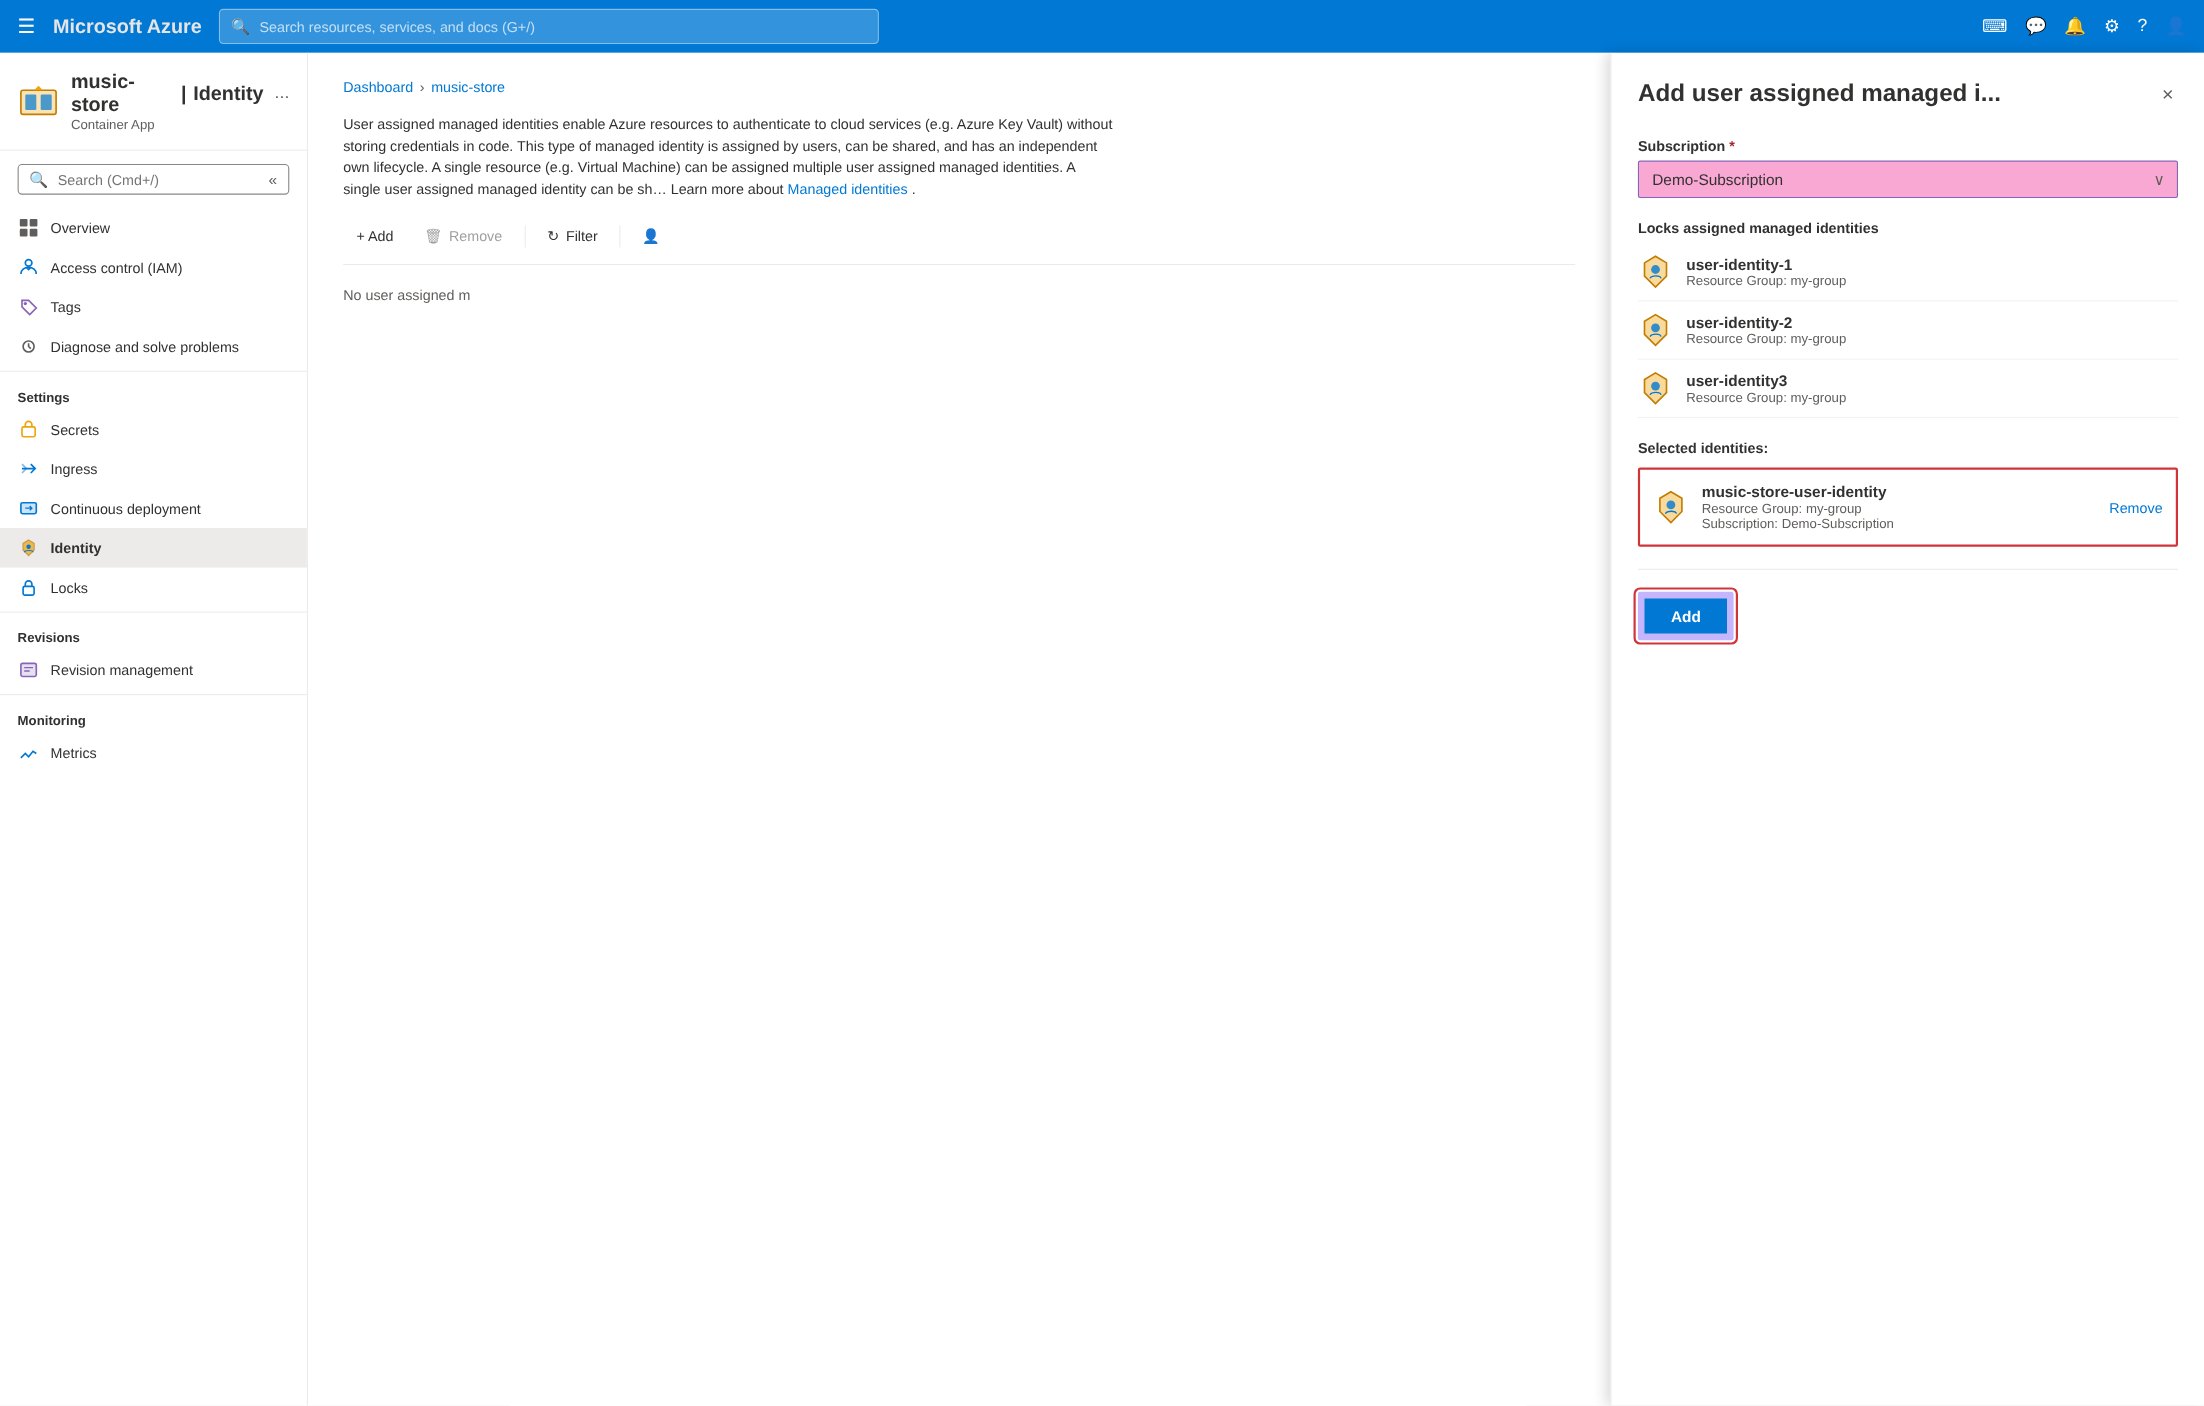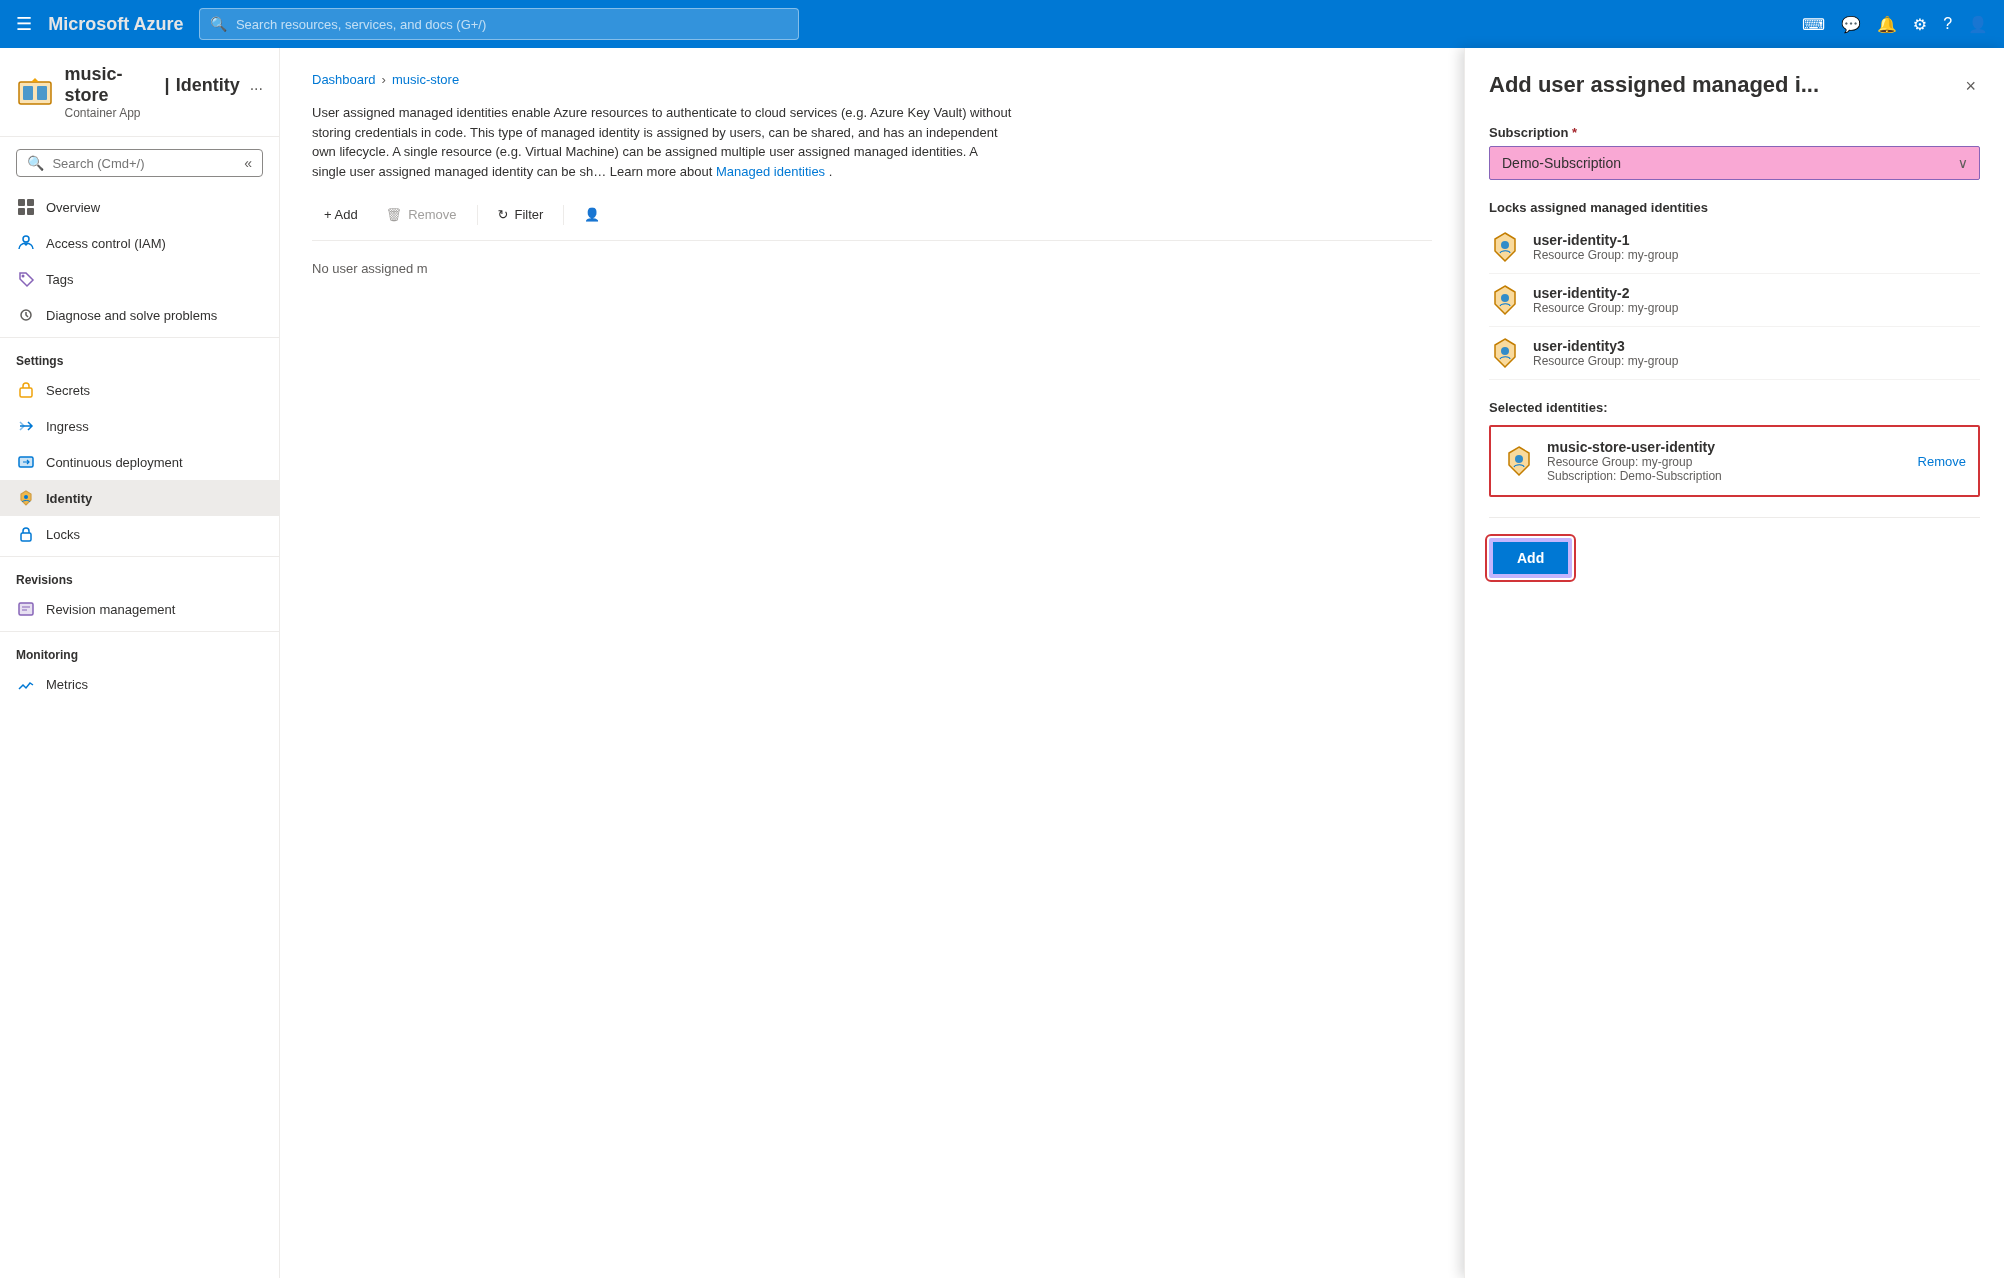--- a/index.html
+++ b/index.html
@@ -310,21 +310,21 @@
 
     
     .add-btn-container {
       padding-top: 20px;
       border-top: 1px solid #edebe9;
       margin-top: 20px;
     }
     .add-btn {
       background: #0078d4;
       color: white;
-      border: 4px solid #c4b5fd;
+      border: 6px solid #c4b5fd;
       border-radius: 2px;
       padding: 8px 24px;
       font-size: 14px;
       font-weight: 600;
       cursor: pointer;
       outline: 2px solid #d13438;
       outline-offset: 2px;
     }
   </style>
 </head>

